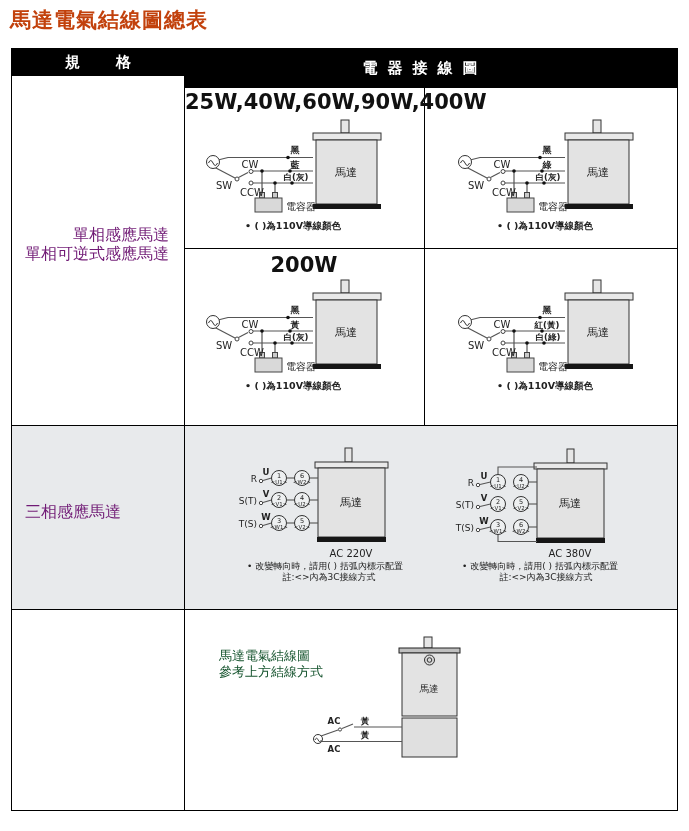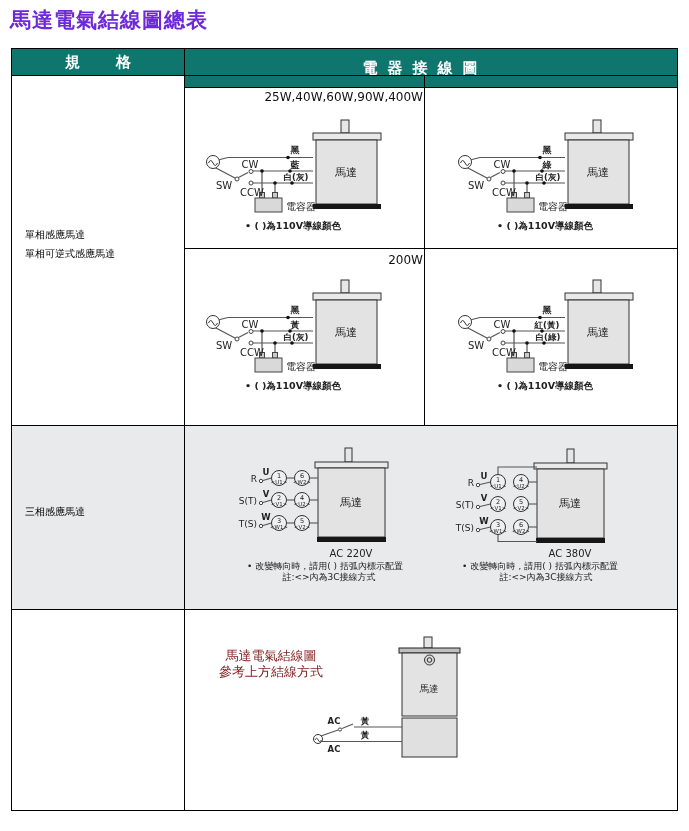--- a/index.html
+++ b/index.html
@@ -3,32 +3,32 @@
 <meta charset="utf-8">
 <style>
   html,body{margin:0;padding:0;background:#f2f2f2;}
   .page{
     position:relative;width:689px;height:831px;background:#fff;
     font-family:"DejaVu Sans","Liberation Sans",sans-serif;color:#1a1a1a;
     overflow:hidden;
   }
   .title{
     position:absolute;left:10px;top:6px;font-size:21px;font-weight:bold;
-    letter-spacing:1px;color:#6d28d9;margin:0;
+    letter-spacing:1px;color:#c2410c;margin:0;
   }
   .cell{position:absolute;border:1px solid #000;box-sizing:border-box;background:transparent;}
-  .hdr{background:#0f766e;color:#fff;font-weight:bold;font-size:15px;
+  .hdr{background:#000000;color:#fff;font-weight:bold;font-size:15px;
        display:flex;align-items:center;justify-content:center;}
   .hdr .sp1{letter-spacing:36px;padding-left:36px;}
   .hdr .sp2{letter-spacing:10px;padding-left:10px;}
   .hdr2pad{padding-right:22px;}
   .grayrow{background:#e8eaec;}
-  .speclabel{position:absolute;font-size:10px;line-height:19px;color:#000000;}
-  .celltitle{position:absolute;text-align:right;font-size:12px;font-weight:normal;color:#111;}
-  .rowtext{position:absolute;font-size:13px;line-height:15.5px;color:#7f1d1d;text-align:center;}
+  .speclabel{position:absolute;font-size:16px;line-height:19px;color:#701a75;text-align:right;}
+  .celltitle{position:absolute;text-align:center;font-size:21px;font-weight:bold;color:#111;}
+  .rowtext{position:absolute;font-size:13px;line-height:15.5px;color:#14532d;}
   svg{position:absolute;overflow:visible;}
   svg text{font-family:"DejaVu Sans","Liberation Sans",sans-serif;fill:#222;}
   .t9{font-size:9px;font-weight:bold;}
   .t85{font-size:8.5px;font-weight:bold;}
   .t10{font-size:10px;}
   .t11{font-size:11px;}
   .t95b{font-size:9.5px;font-weight:bold;}
   .tnum{font-size:6.5px;}
   .tcode{font-size:5.4px;}
   .tphase{font-size:9px;}

